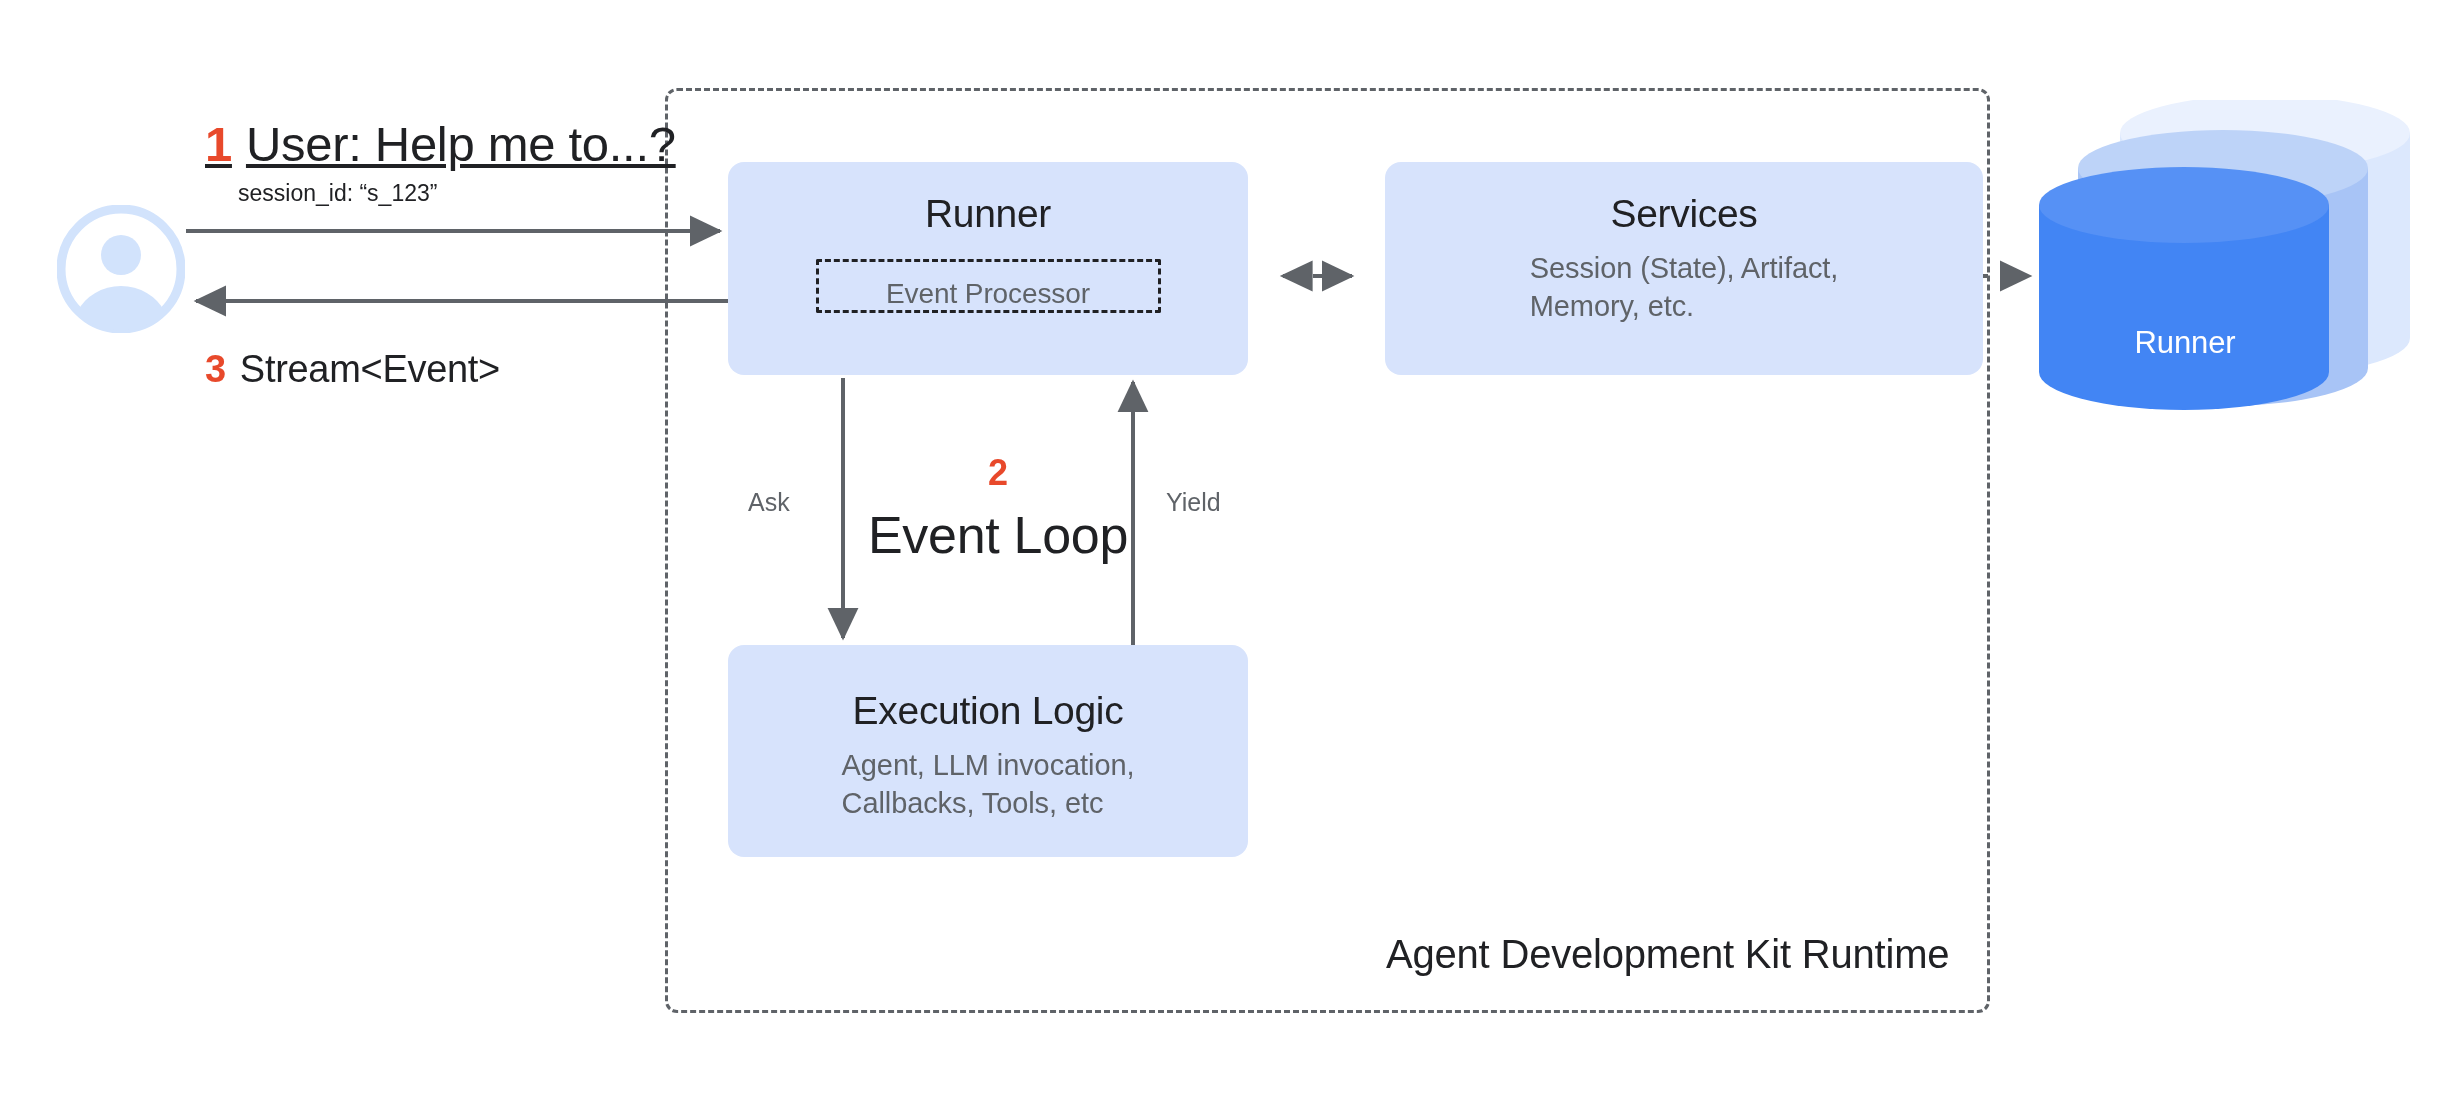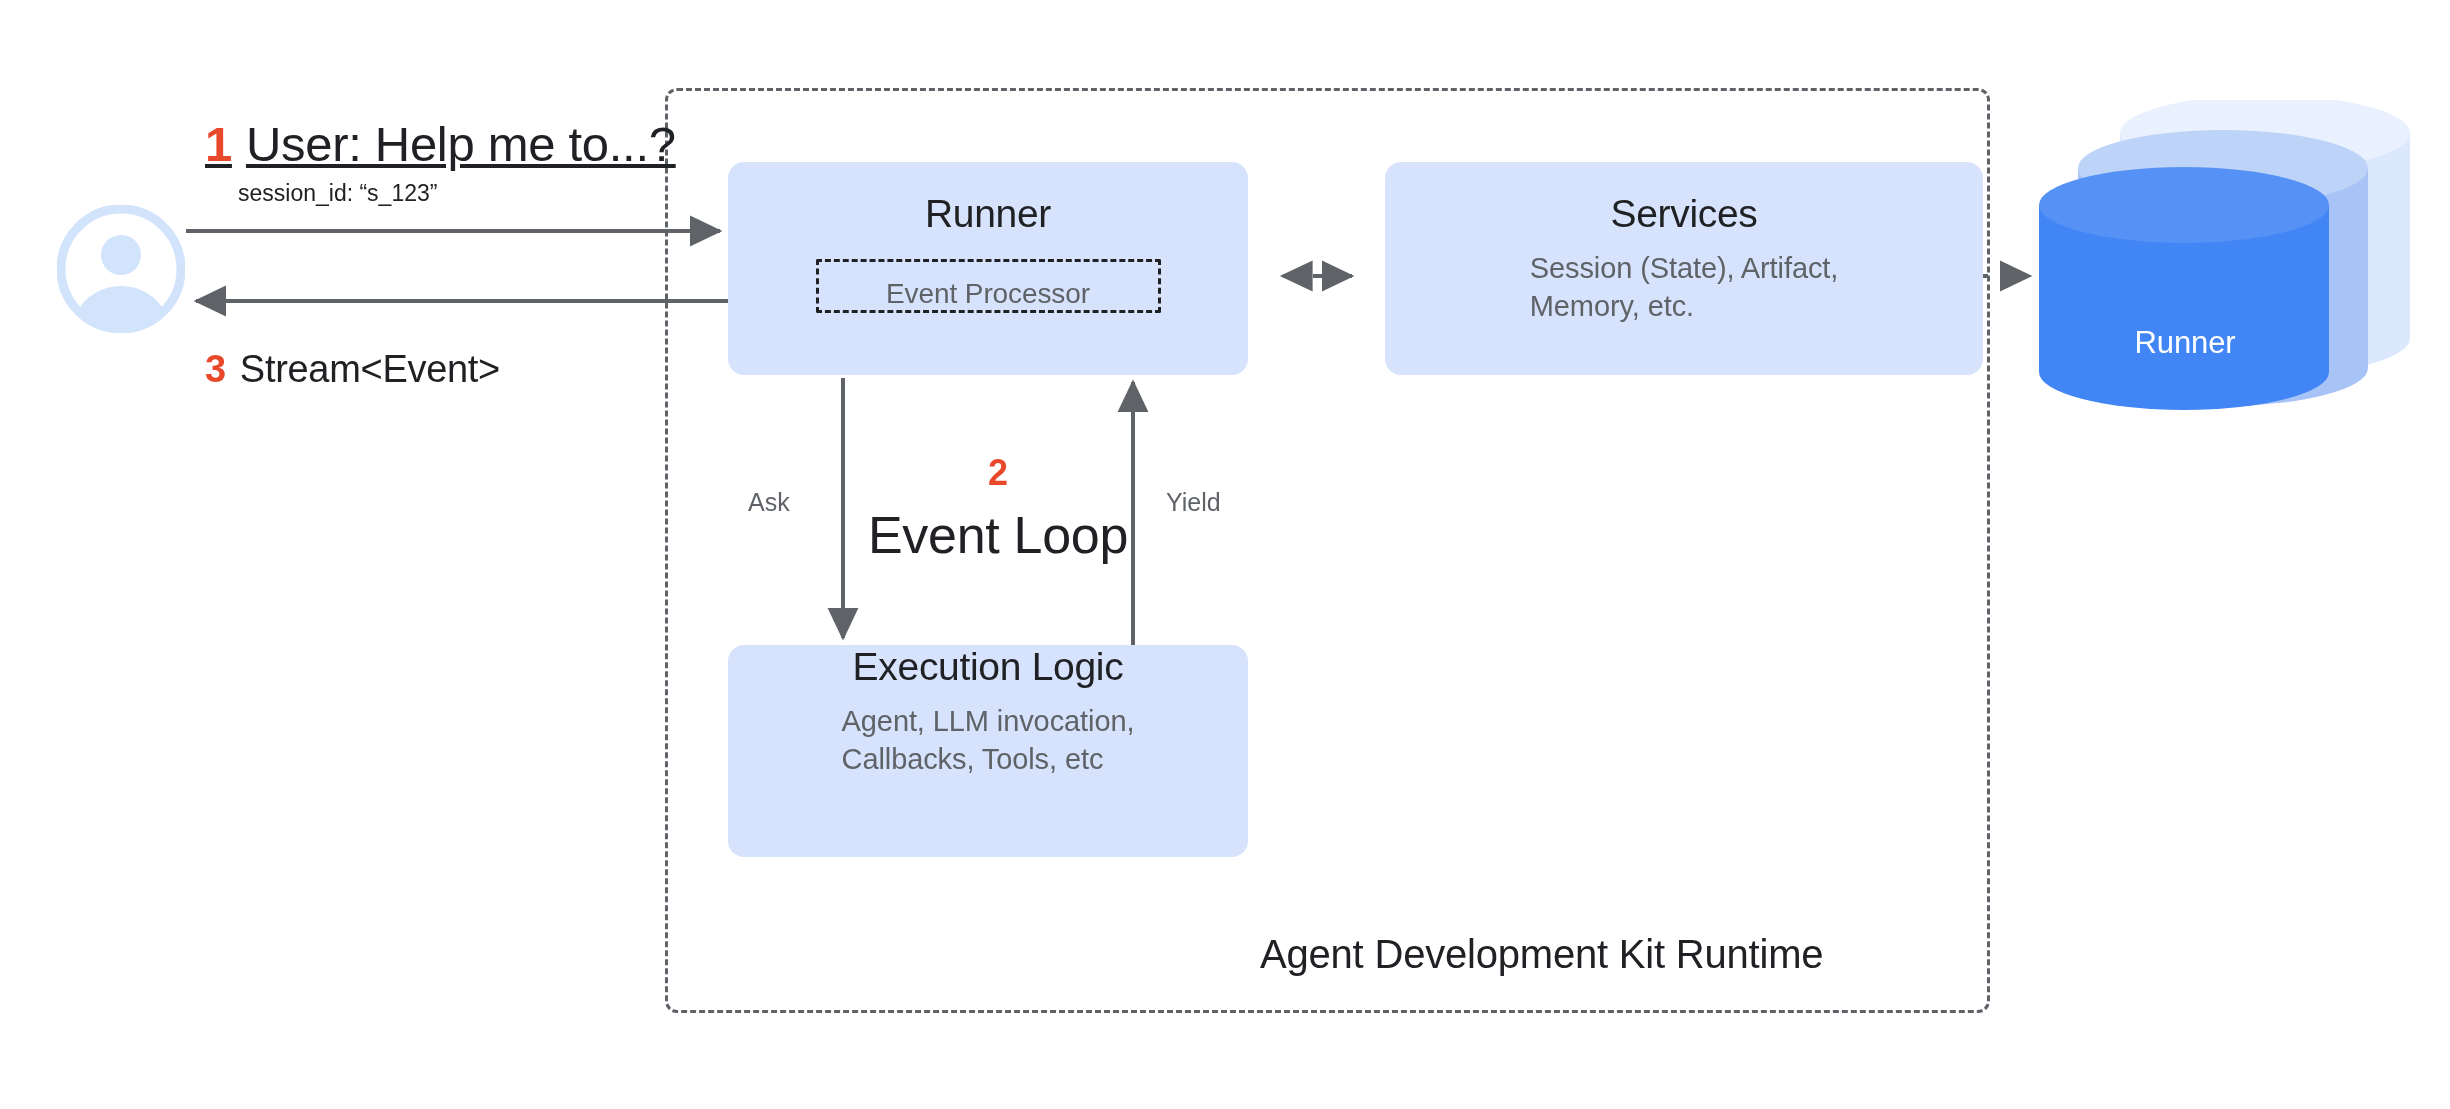--- a/index.html
+++ b/index.html
@@ -32,21 +32,21 @@
     left: 665px;
     top: 88px;
     width: 1325px;
     height: 925px;
     border: 3px dashed #5f6368;
     border-radius: 12px;
     box-sizing: border-box;
   }
   .runtime-label {
     position: absolute;
-    left: 1260px;
+    left: 1386px;
     top: 932px;
     font-size: 40px;
     color: #202124;
     white-space: nowrap;
     letter-spacing: -0.2px;
   }
 
   
   .node {
     position: absolute;
@@ -105,20 +105,21 @@
     justify-content: flex-start;
     padding-top: 30px;
   }
 
   #execution-box {
     left: 728px;
     top: 645px;
     width: 520px;
     height: 212px;
     justify-content: flex-start;
+    padding-top: 44px;
   }
 
   
   .avatar {
     position: absolute;
     left: 57px;
     top: 205px;
     width: 128px;
     height: 128px;
   }

